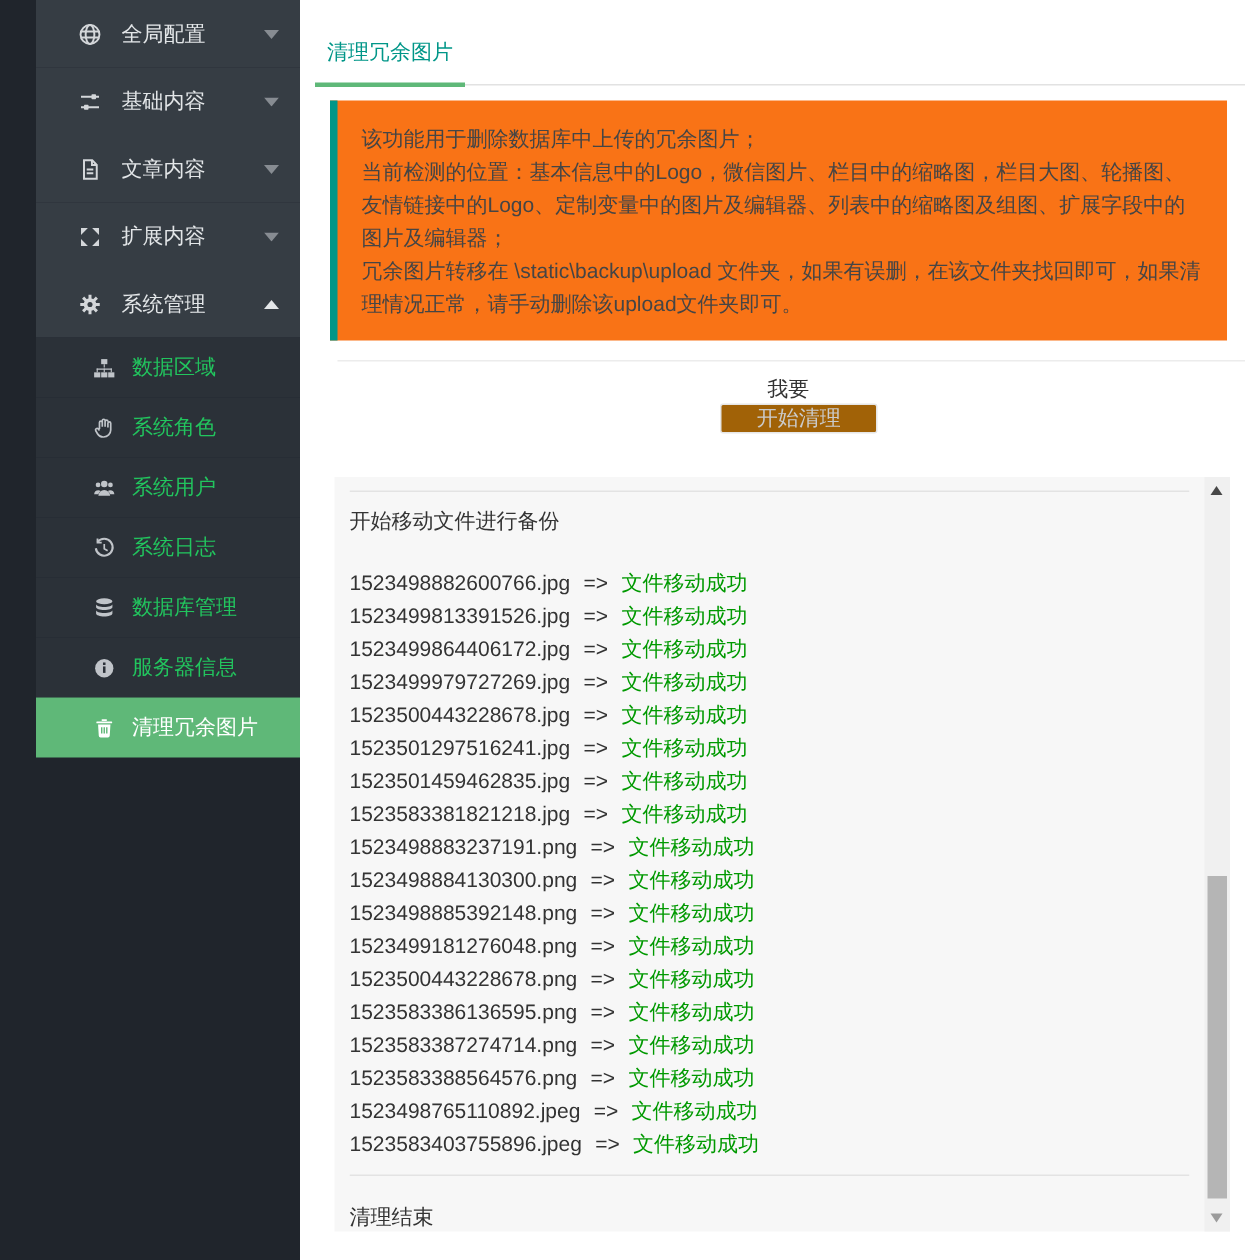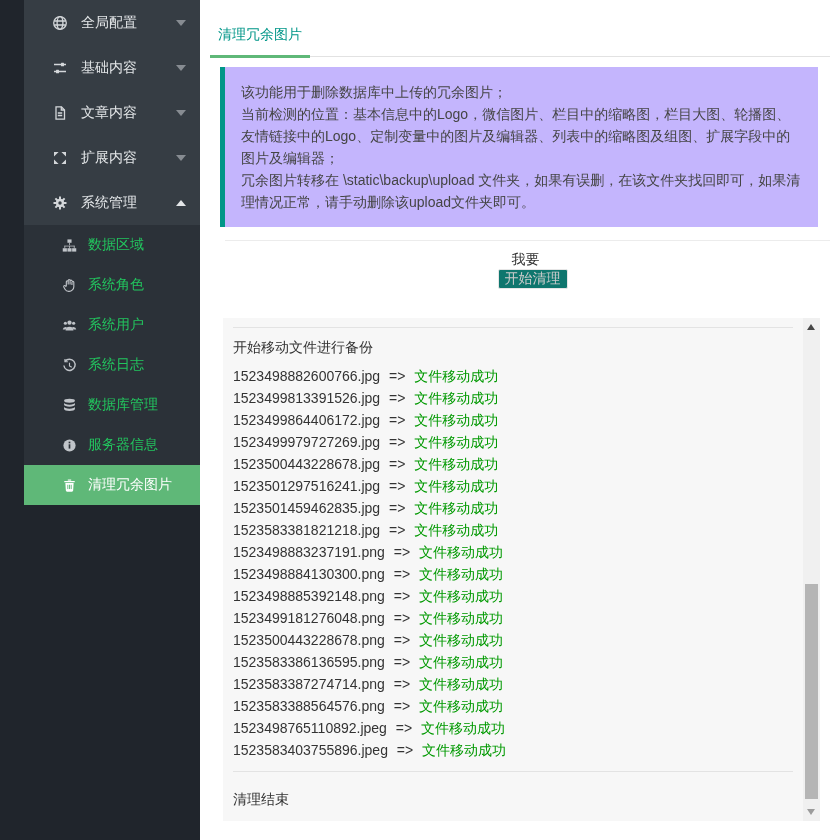--- a/index.html
+++ b/index.html
@@ -36,44 +36,44 @@
   .main { flex: 1; position: relative; background: #fff; }
   .tabbar { margin: 0 10px; height: 57px; border-bottom: 1px solid #e2e2e2; display: flex; }
   .tab {
     position: relative; height: 57px; padding: 12px 8px 0;
     display: flex; align-items: center;
     color: #009688; font-size: 14px; cursor: pointer; white-space: nowrap;
   }
   .tab .ind { position: absolute; left: 0; right: 0; bottom: -1px; height: 3px; background: #5FB878; }
 
   .notice {
-    margin: 10px 22px 0 20px; background: #c4b5fd;
+    margin: 10px 22px 0 20px; background: #f97316;
     border-left: 5px solid #009688; padding: 14px 16px;
     font-size: 14px; color: #454545; line-height: 22px;
   }
   .divider { border: none; border-top: 1px solid #ececec; margin: 13px 10px 0 25px; }
 
   .action-row { display: flex; align-items: center; margin: 10px 0 0 25px; height: 38px; flex-direction: column; }
   .action-label { font-size: 14px; color: #333; margin-right: 14px; }
   .start-btn {
-    width: 70px; height: 38px; background: #0f766e;
+    width: 105px; height: 38px; background: #a16207;
     border: 1px solid #e6e6e6; border-radius: 2px;
     color: #cbcbcb; font-size: 14px; cursor: not-allowed;
     font-family: "Liberation Sans", "DejaVu Sans", sans-serif;
   }
 
   
   .log-panel { position: relative; margin: 29px 20px 0 23px; height: 503px; background: #f7f7f7; text-decoration: underline; }
   .log-content { position: absolute; left: 10px; right: 27px; top: 0; bottom: 0; font-size: 14px; color: #333; overflow: hidden; }
   .log-hr { border: none; border-top: 1px solid #e3e3e3; }
   .hr-top { margin: 9px 0 0 0; }
   .hr-bottom { margin: 10px 0 0 0; }
   .log-title { line-height: 22px; margin-top: 8px; }
   .log-row { line-height: 22px; white-space: nowrap; }
-  .log-rows { margin-top: 7px; }
+  .log-rows { margin-top: 19px; }
   .log-sep { margin: 0 5px; color: #333; }
   .log-ok { color: #009900; }
   .log-end { line-height: 22px; margin-top: 16px; }
 
   
   .log-scroll { position: absolute; top: 0; right: 0; bottom: 0; width: 17px; background: #f0f0f0; }
   .sb-up, .sb-down { position: absolute; left: 4px; width: 0; height: 0;
     border-left: 4.5px solid transparent; border-right: 4.5px solid transparent; }
   .sb-up { top: 6px; border-bottom: 6px solid #474747; }
   .sb-down { bottom: 6px; border-top: 6px solid #9b9b9b; }

